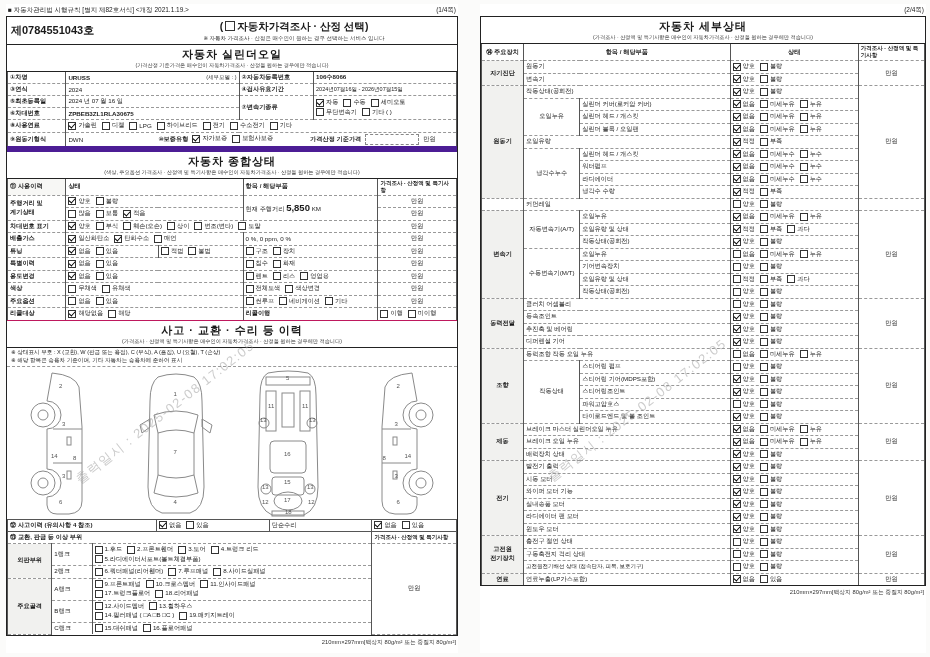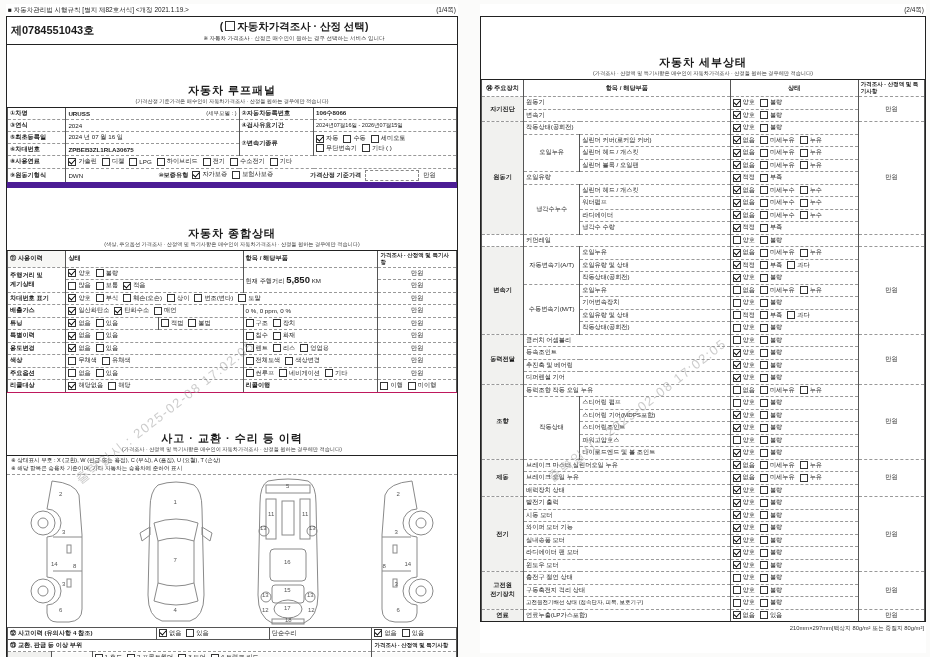--- a/index.html
+++ b/index.html
@@ -13,21 +13,21 @@
   .frame{border:1.6px solid #222;}
   
   .title-block{display:flex;border-bottom:1.6px solid #222;}
   .doc-no{width:118px;display:flex;align-items:flex-end;padding:4px 2px 6px 4px;font-size:11px;font-weight:bold;}
   .titles{flex:1;text-align:center;padding:3px 0 2px 0;}
   .t1{font-size:13px;font-weight:bold;letter-spacing:1px;}
   .t2{font-size:10.5px;font-weight:bold;}
   .t3{font-size:5.5px;color:#333;margin-top:1px;}
   
   .sec-head{text-align:center;border-bottom:1px solid #222;padding:2px 0 2px 0;background:#fff;}
-  .sec-head .sh1{font-size:11px;font-weight:bold;letter-spacing:1px;margin-top:36px;}
+  .sec-head .sh1{font-size:11px;font-weight:bold;letter-spacing:1px;}
   .sec-head .sh2{font-size:5.2px;color:#333;}
   table{border-collapse:collapse;table-layout:fixed;width:100%;}
   td,th{border:1px solid #555;font-size:6.2px;padding:1px 2px;vertical-align:middle;overflow:hidden;}
   td.lab{background:#fff;font-weight:bold;font-size:6.2px;}
   td.gray{background:#f1f1ef;font-weight:bold;text-align:center;}
   .tb tr td{border-top:1px dashed #999;border-bottom:1px dashed #999;}
   .tb tr:first-child td{border-top:none;}
   .tb tr:last-child td{border-bottom:none;}
   .tb td.vl{border-left:1px solid #555;}
   .price{text-align:center;color:#222;}
@@ -68,21 +68,21 @@
       <div class="doc-no">제0784551043호</div>
       <div class="titles">
         <div class="t2">
           <span>(</span><span class="bx"></span><span>자동차가격조사 · 산정 선택</span><span>)</span>
         </div>
         <div class="t3">※ 자동차 가격조사 · 산정은 매수인이 원하는 경우 선택하는 서비스 입니다</div>
       </div>
     </div>
 
     <div class="sec-head">
-      <div class="sh1">자동차 루프패널</div>
+      <div class="sh1">자동차 실린더오일</div>
       <div class="sh2">(가격산정 기준가격은 매수인이 자동차가격조사 · 산정을 원하는 경우에만 적습니다)</div>
     </div>
 
     <table class="tb">
       <colgroup>
           <col style="width:58px">
           <col style="width:172px">
           <col style="width:74px">
           <col style="width:142px">
         </colgroup>

